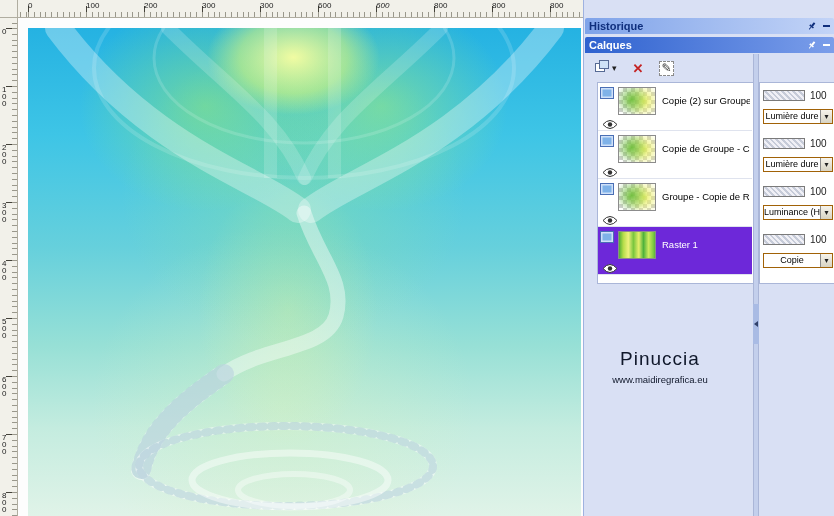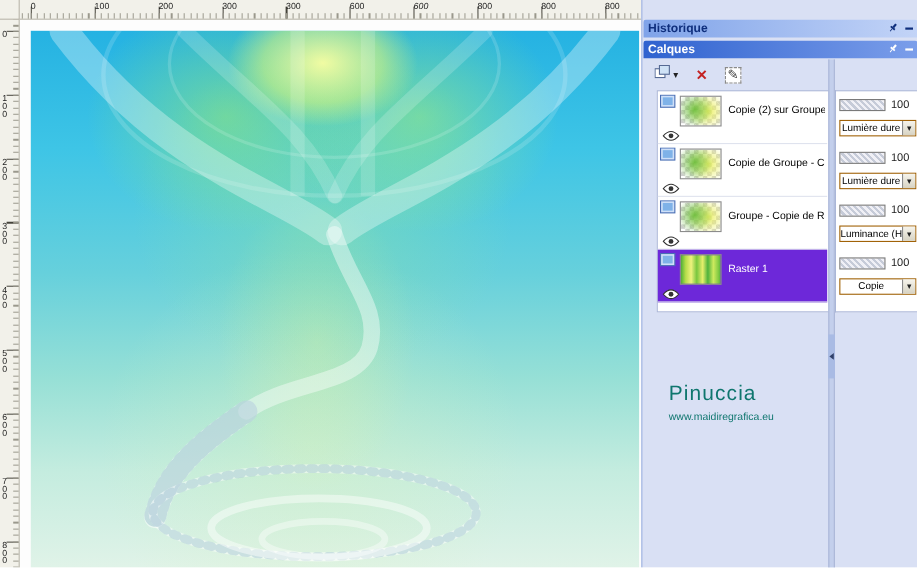--- a/index.html
+++ b/index.html
@@ -91,21 +91,21 @@
   .cgroup{position:absolute;left:0;width:77px;height:48px}
   .slider{position:absolute;left:3px;top:7px;width:42px;height:11px;border:1px solid #7a7a7a;
     background:repeating-linear-gradient(45deg,#f0f0f6 0 2px,#c6cbd8 2px 4px)}
   .oval{position:absolute;left:50px;top:7px;font-size:10px;color:#222}
   .blend{position:absolute;left:3px;top:26px;width:70px;height:15px;background:#fff;
     border:1px solid #a16207;display:flex;align-items:flex-end}
   .blend-label{flex:1;font-size:9px;line-height:13px;text-align:center;white-space:nowrap;overflow:hidden;color:#000}
   .blend-btn{width:12px;background:linear-gradient(#f6f4ec,#d7d3c3);border-left:1px solid #8b8b8b;
     font-size:8px;line-height:13px;text-align:center;color:#222}
 
-  .watermark{position:absolute;left:23px;top:294px;width:150px;text-align:left;color:#0f766e}
+  .watermark{position:absolute;left:0;top:294px;width:150px;text-align:center;color:#0f172a}
   .wm1{font-size:19px;letter-spacing:1px}
   .wm2{font-size:9.5px;margin-top:4px}
 </style>
 </head>
 <body>
 
 <div class="app">
 
   <div class="corner"></div>
   <div class="hruler" id="hlabels">

